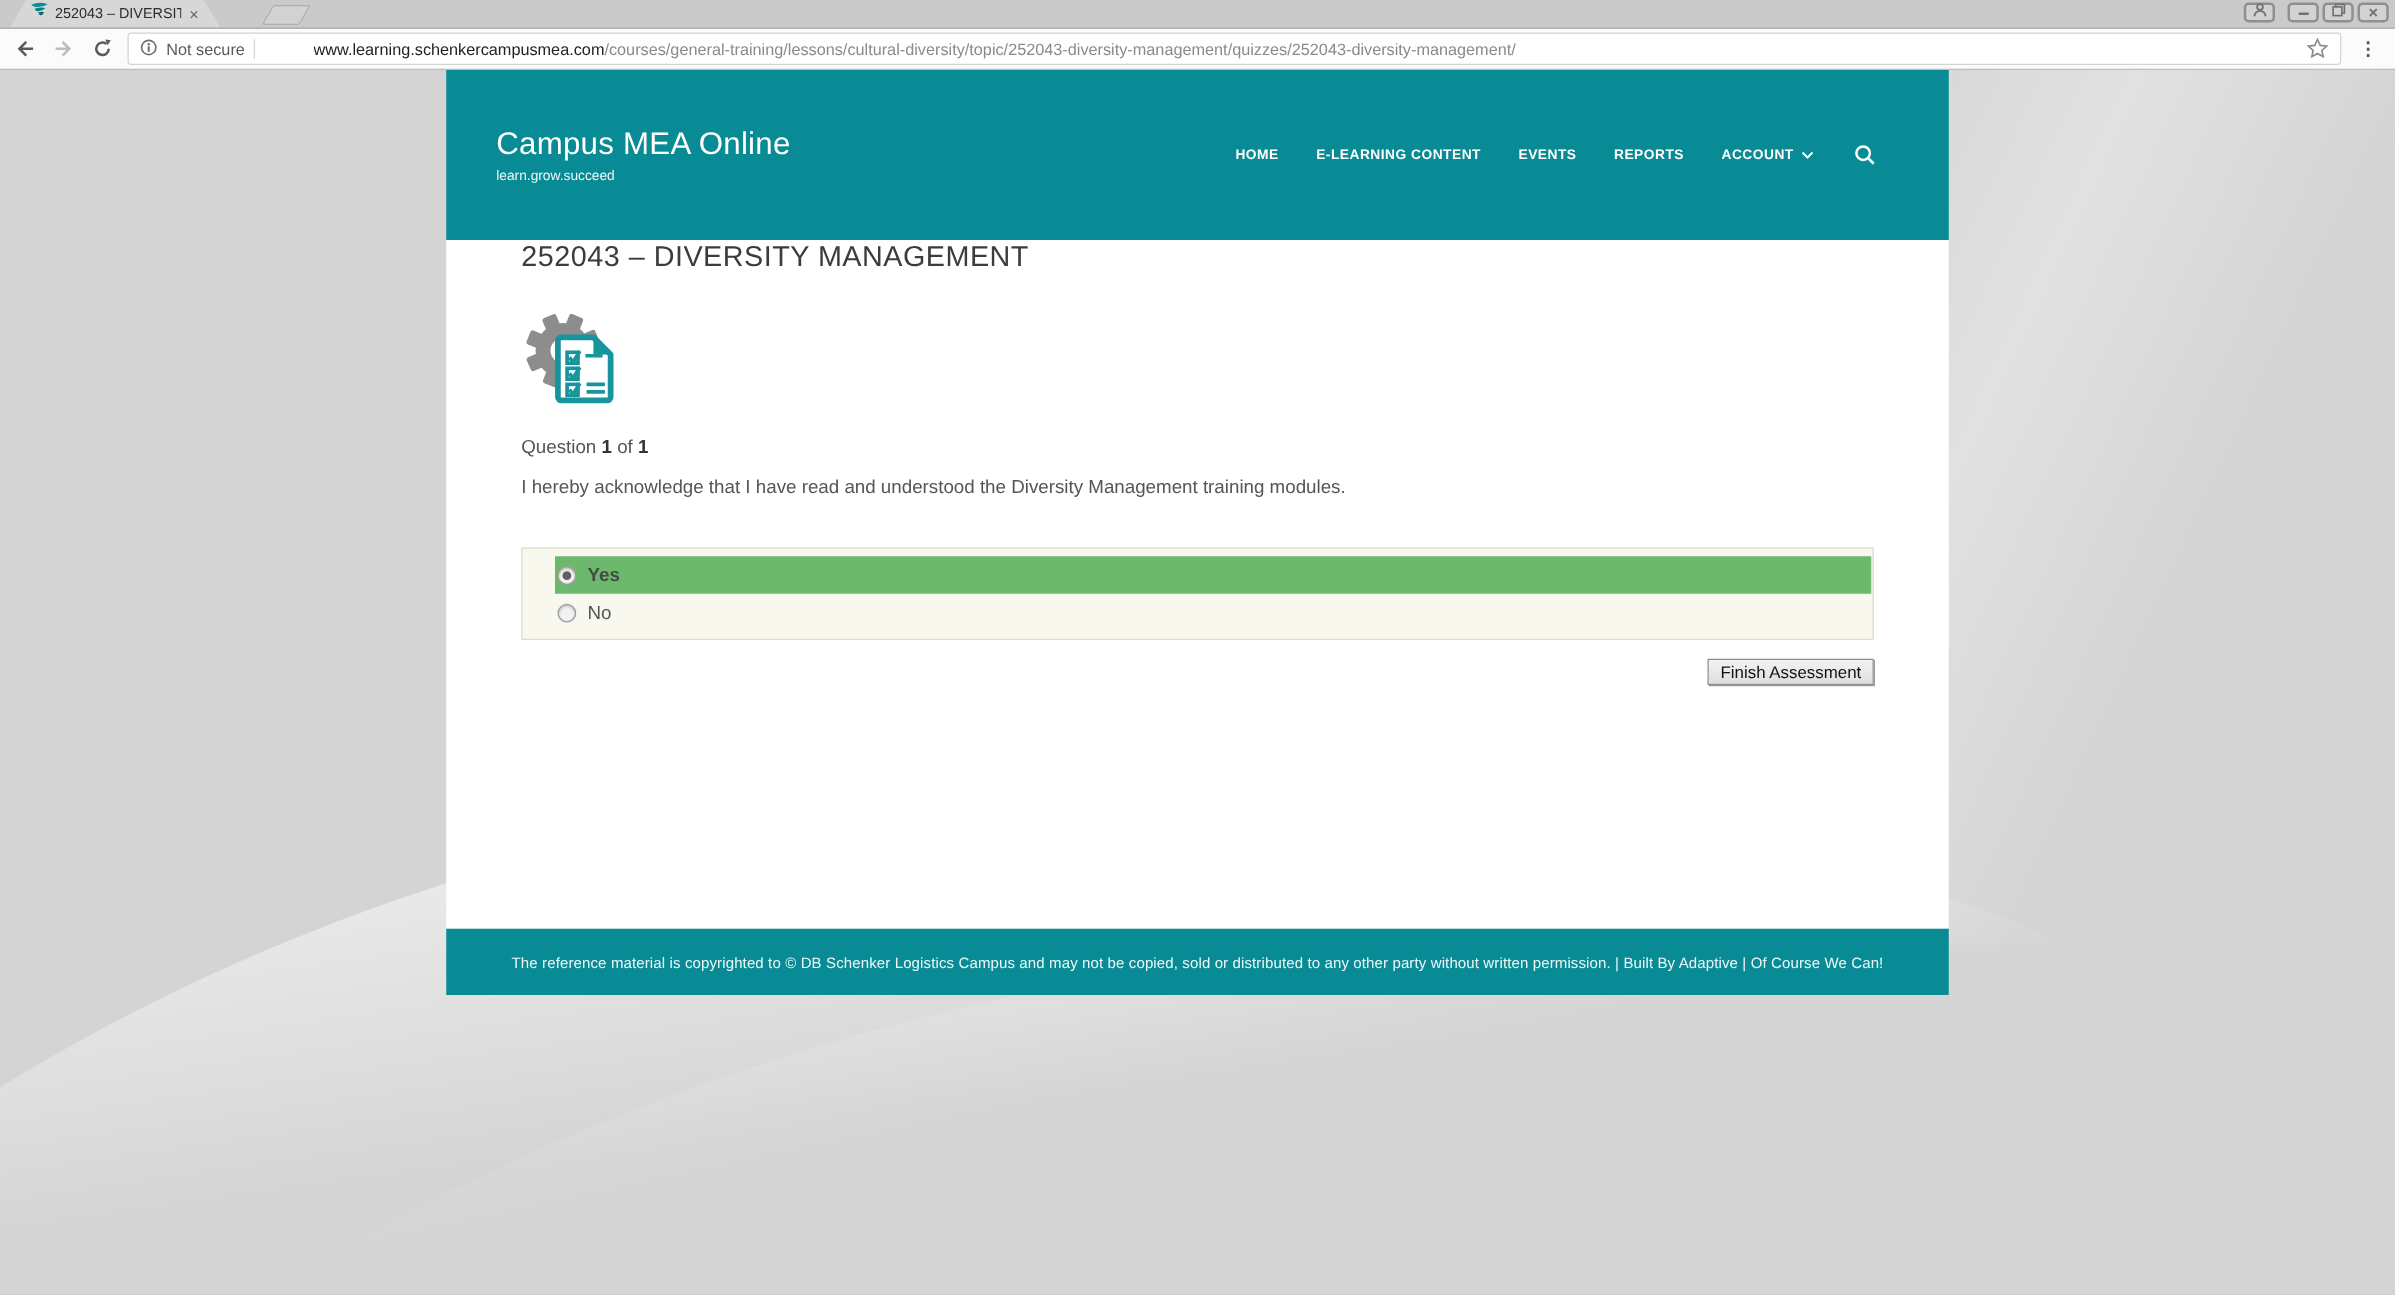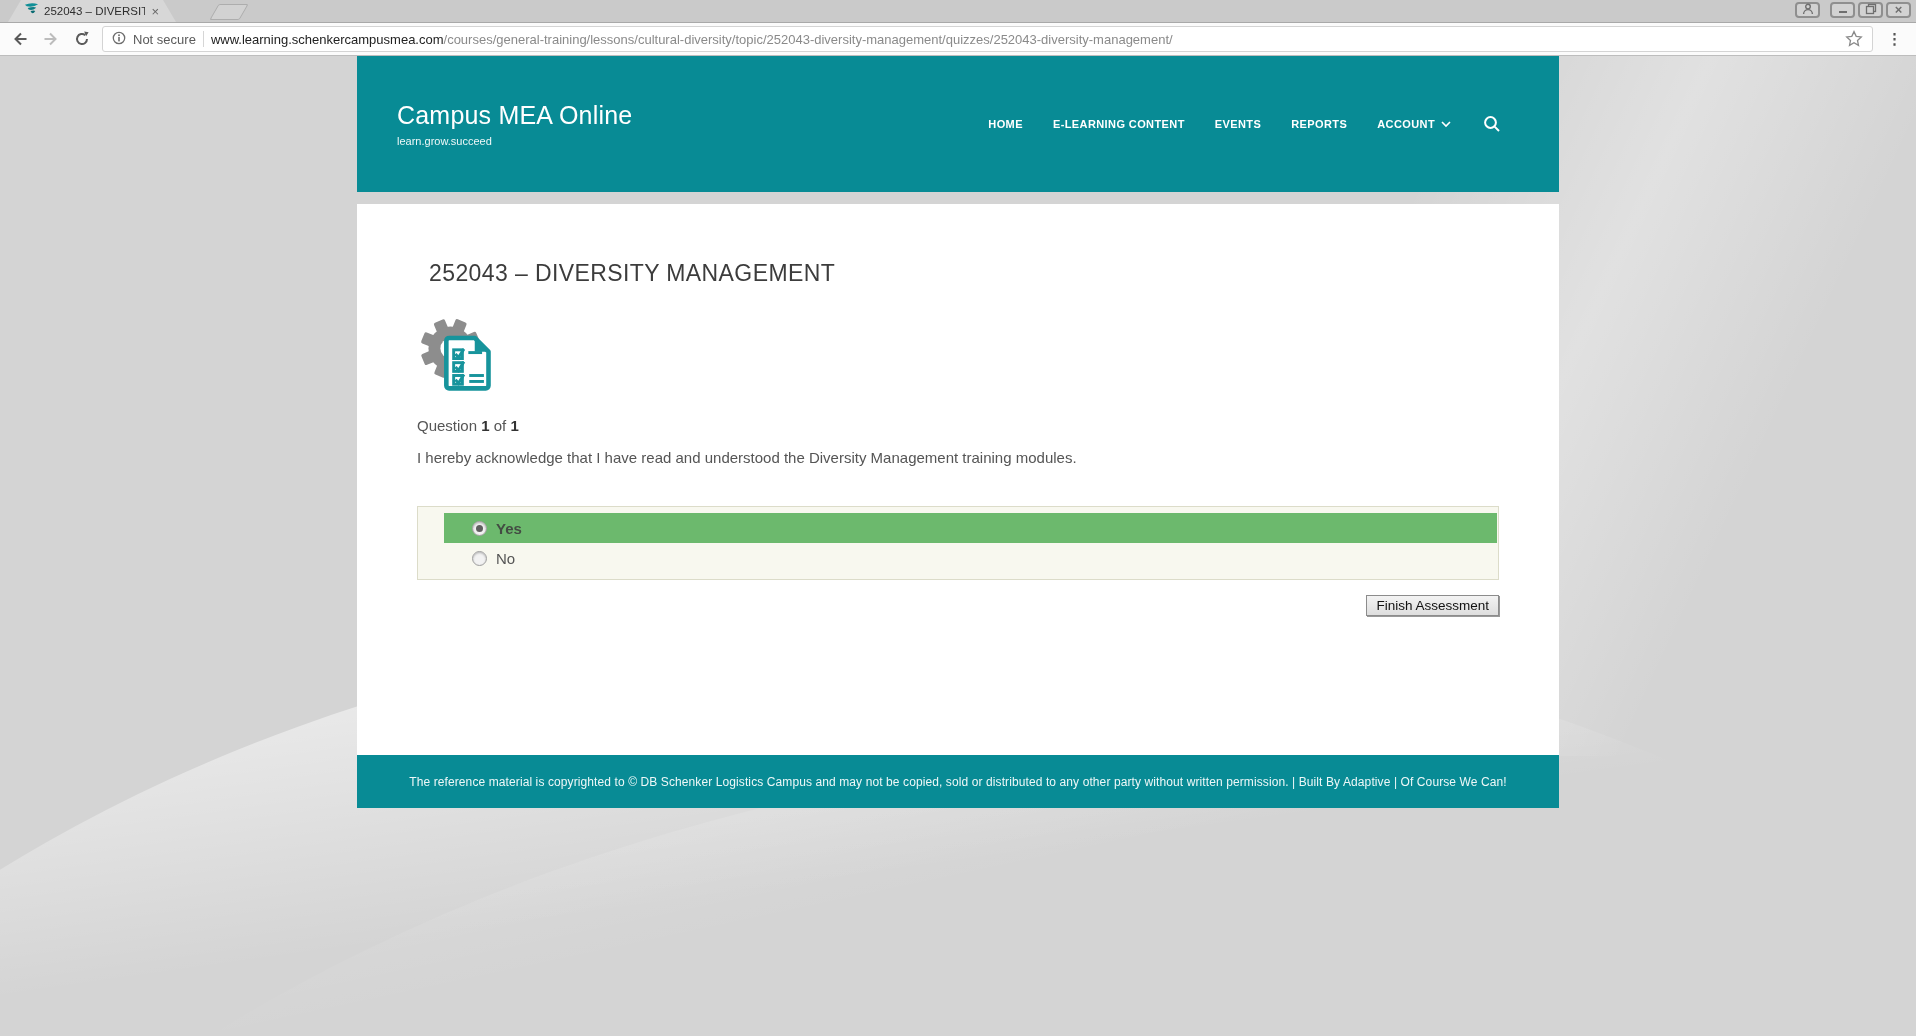--- a/index.html
+++ b/index.html
@@ -38,21 +38,21 @@
     height:32px;background:#fbfbfb;border-bottom:1px solid #bdbdbd;
     display:flex;align-items:center;padding:0 9px;gap:9px;
   }
   .navbtn{display:flex;align-items:center;justify-content:center;width:22px;height:22px;}
   .urlbox{
     flex:1;height:24px;background:#ffffff;border:1px solid #d4d4d4;border-radius:3px;
     display:flex;align-items:center;padding:0 9px;gap:7px;font-size:13px;
   }
   .notsecure{color:#5a5a5a;}
   .urlsep{width:1px;height:16px;background:#d6d6d6;}
-  .urltext{white-space:nowrap;overflow:hidden;flex:1;}
+  .urltext{white-space:nowrap;overflow:hidden;flex:1;margin-left:40px;}
   .urltext .domain{color:#222;}
   .urltext .path{color:#8a8a8a;}
   .starwrap{margin-left:auto;display:flex;align-items:center;}
   .menu-dots{font-size:15px;color:#555;padding:0 5px;letter-spacing:0;font-weight:bold;}
   
   .desktop{position:relative;height:980px;background:#d4d4d4;overflow:hidden;}
   .curve-a{position:absolute;width:3000px;height:2300px;border-radius:50%;
     left:-560px;top:560px;background:linear-gradient(172deg,rgba(255,255,255,.92),rgba(255,255,255,0) 17%);}
   .curve-b{position:absolute;width:3400px;height:2600px;border-radius:50%;
     left:-420px;top:690px;background:linear-gradient(168deg,rgba(255,255,255,.45),rgba(255,255,255,0) 13%);}
@@ -65,30 +65,30 @@
     display:flex;align-items:center;justify-content:space-between;
     padding:0 58px 0 40px;box-sizing:border-box;
   }
   .site-title{font-size:25px;color:#ffffff;letter-spacing:.2px;}
   .tagline{font-size:11px;color:#eef8f8;margin-top:5px;}
   .mainnav{display:flex;align-items:center;gap:30px;}
   .navitem{font-size:11px;font-weight:bold;color:#ffffff;letter-spacing:.4px;display:flex;align-items:center;gap:6px;}
   .searchbtn{display:flex;align-items:center;margin-left:2px;}
   
   .site-main{background:#ffffff;height:551px;padding:0 60px;box-sizing:border-box;}
-  .page-title{margin:12px;padding-top:56px;font-size:23px;font-weight:400;color:#3c3c3c;letter-spacing:.4px;}
+  .page-title{margin:0;font-size:23px;font-weight:400;color:#3c3c3c;letter-spacing:.4px;}
   .quiz-icon-wrap{margin-top:28px;height:88px;}
   .progress{margin:14px 0 0;font-size:15px;color:#555;}
   .progress b{color:#333;}
   .question{margin:15px 0 0;font-size:15px;color:#555;}
   .answers{
     margin-top:40px;background:#f8f8ef;border:1px solid #dcdcc9;
     padding:6px 1px 6px 26px;
   }
-  .answer{height:30px;display:flex;align-items:center;gap:9px;font-size:15px;color:#555;padding-left:28px;}
+  .answer{height:30px;display:flex;align-items:center;gap:9px;font-size:15px;color:#555;padding-left:2px;}
   .answer.selected{background:#6cb96d;font-weight:bold;color:#434c43;}
   .radio{width:13px;height:13px;border-radius:50%;border:1px solid #9e9e9e;background:#f2f2f2;
     box-shadow:inset 0 1px 2px rgba(0,0,0,.25);position:relative;flex:none;}
   .radio.checked::after{content:"";position:absolute;left:3px;top:3px;right:3px;bottom:3px;border-radius:50%;background:#5f5f5f;}
   .feedback{
     margin-top:12px;background:#f5f7ec;border:1px solid #ccd2bb;
     height:36px;line-height:36px;padding:0 12px;font-weight:bold;font-size:15px;color:#4a4a4a;
   }
   .btn-row{margin-top:15px;text-align:right;}
   .finish-btn{

